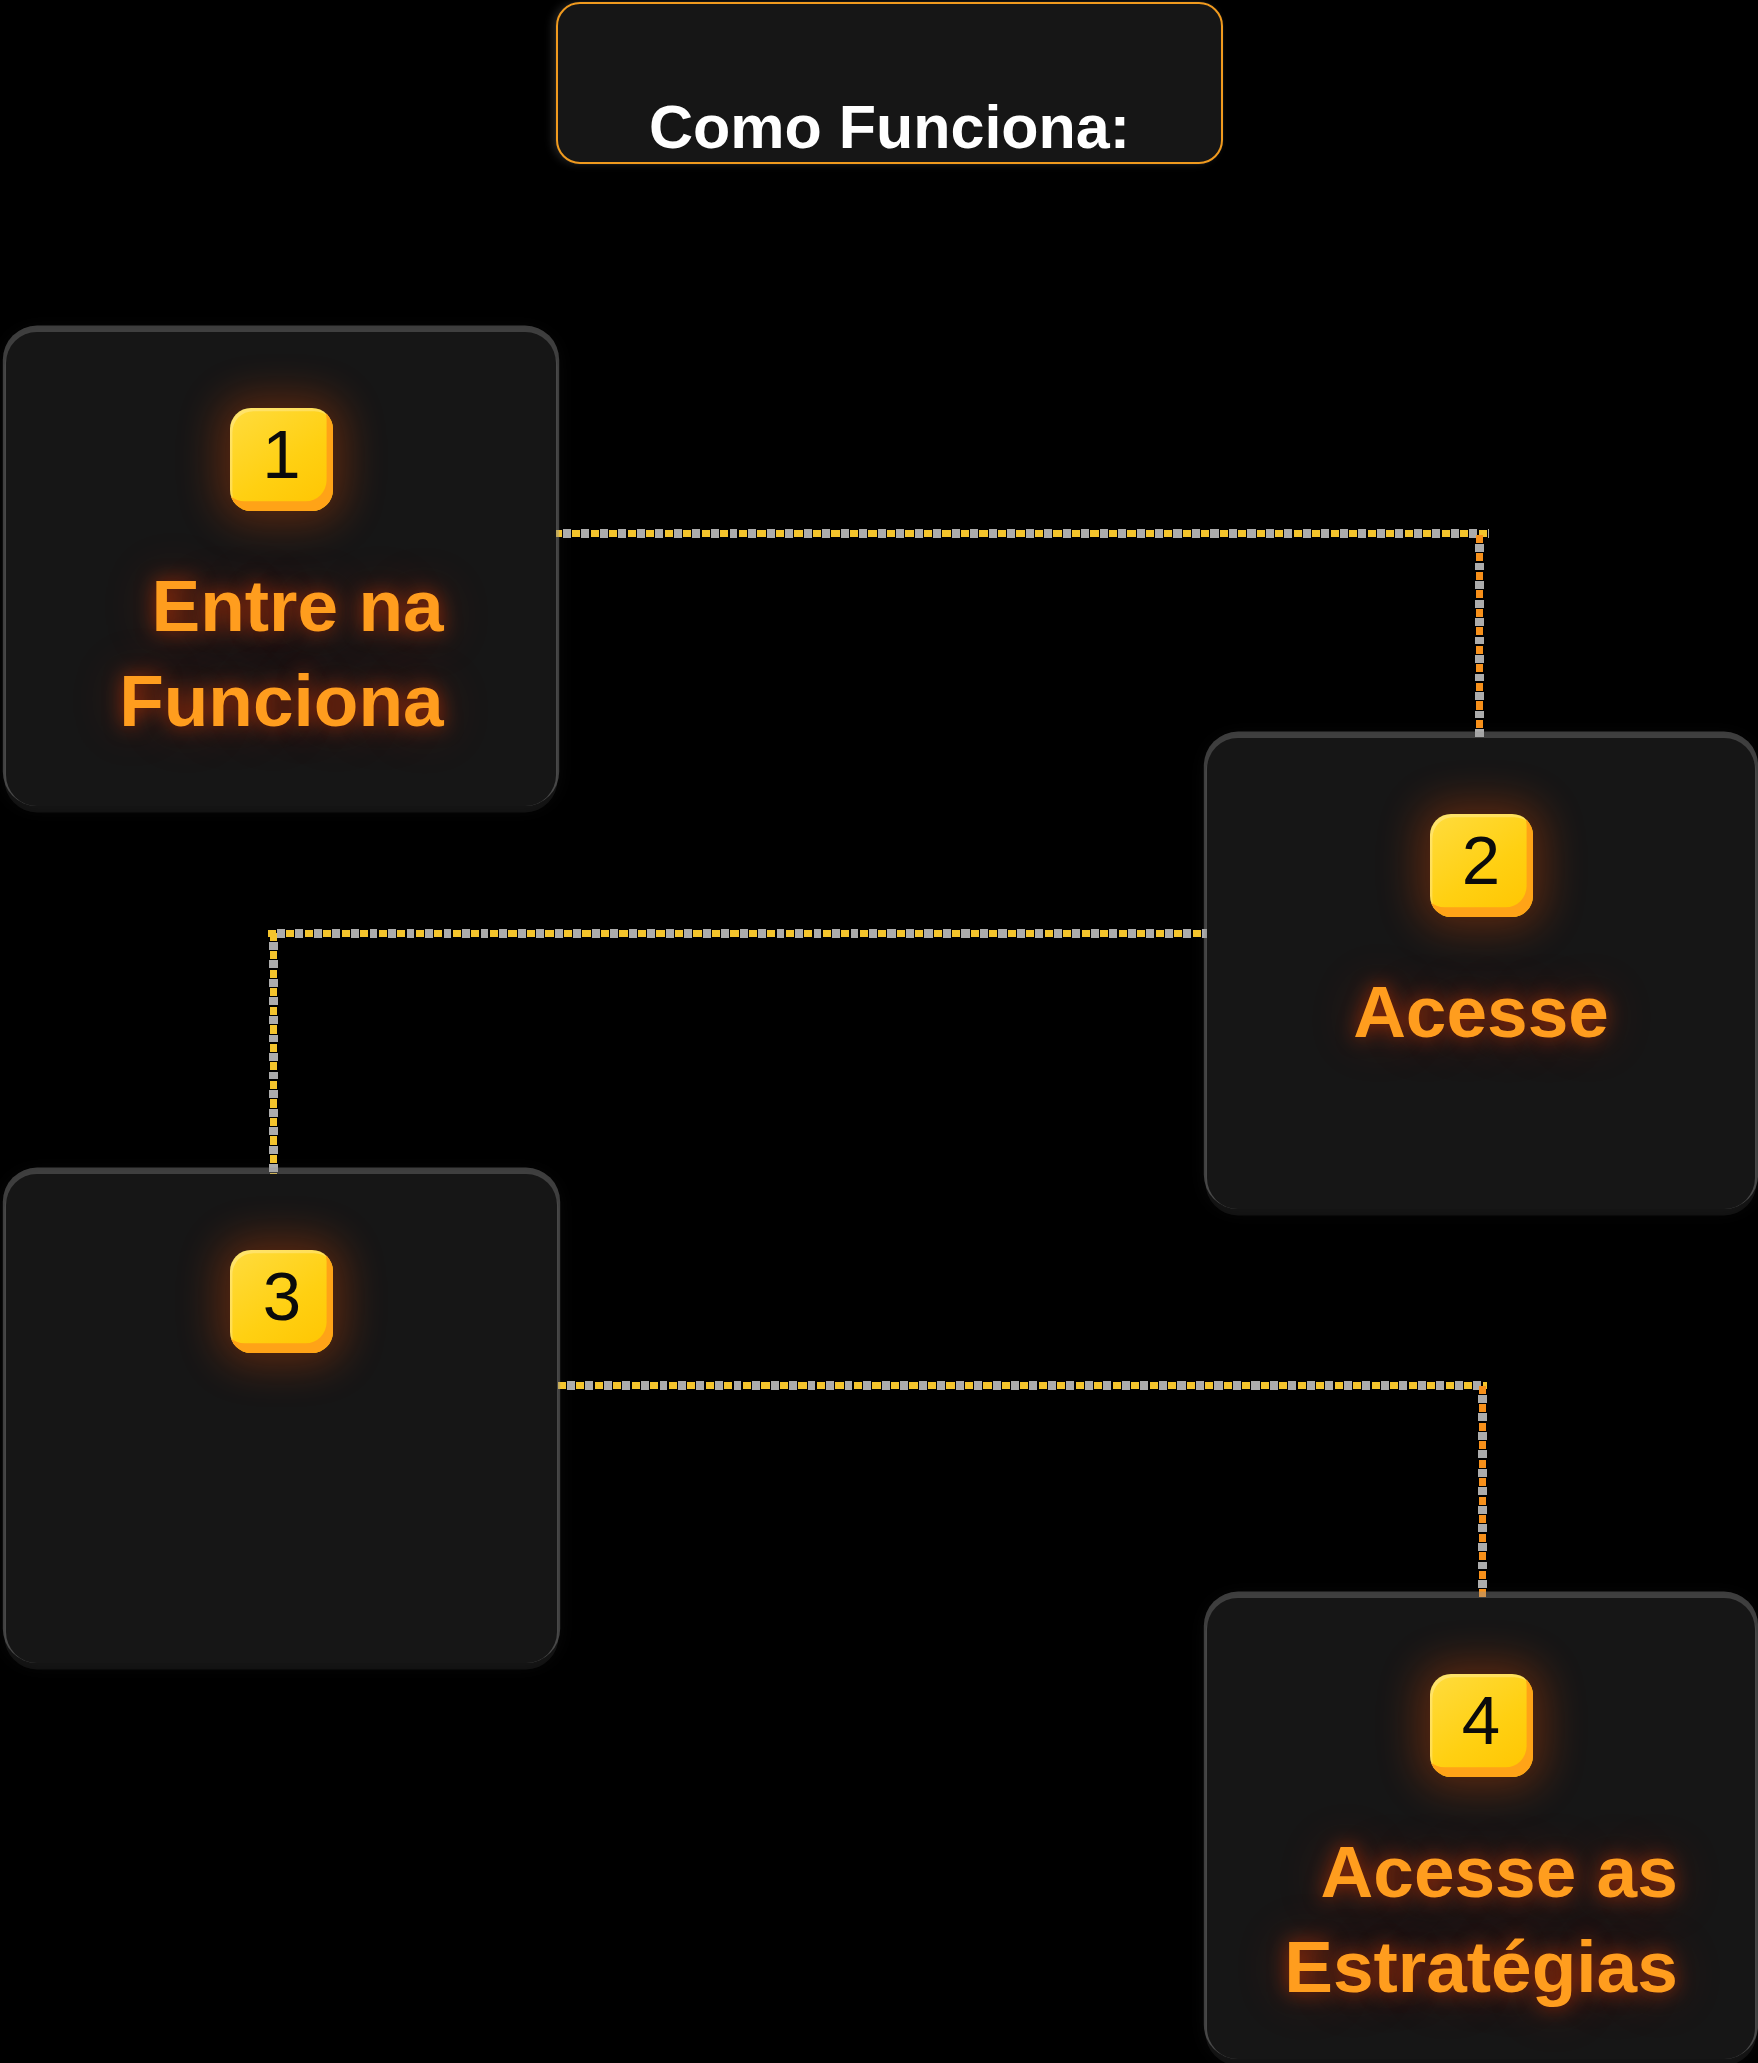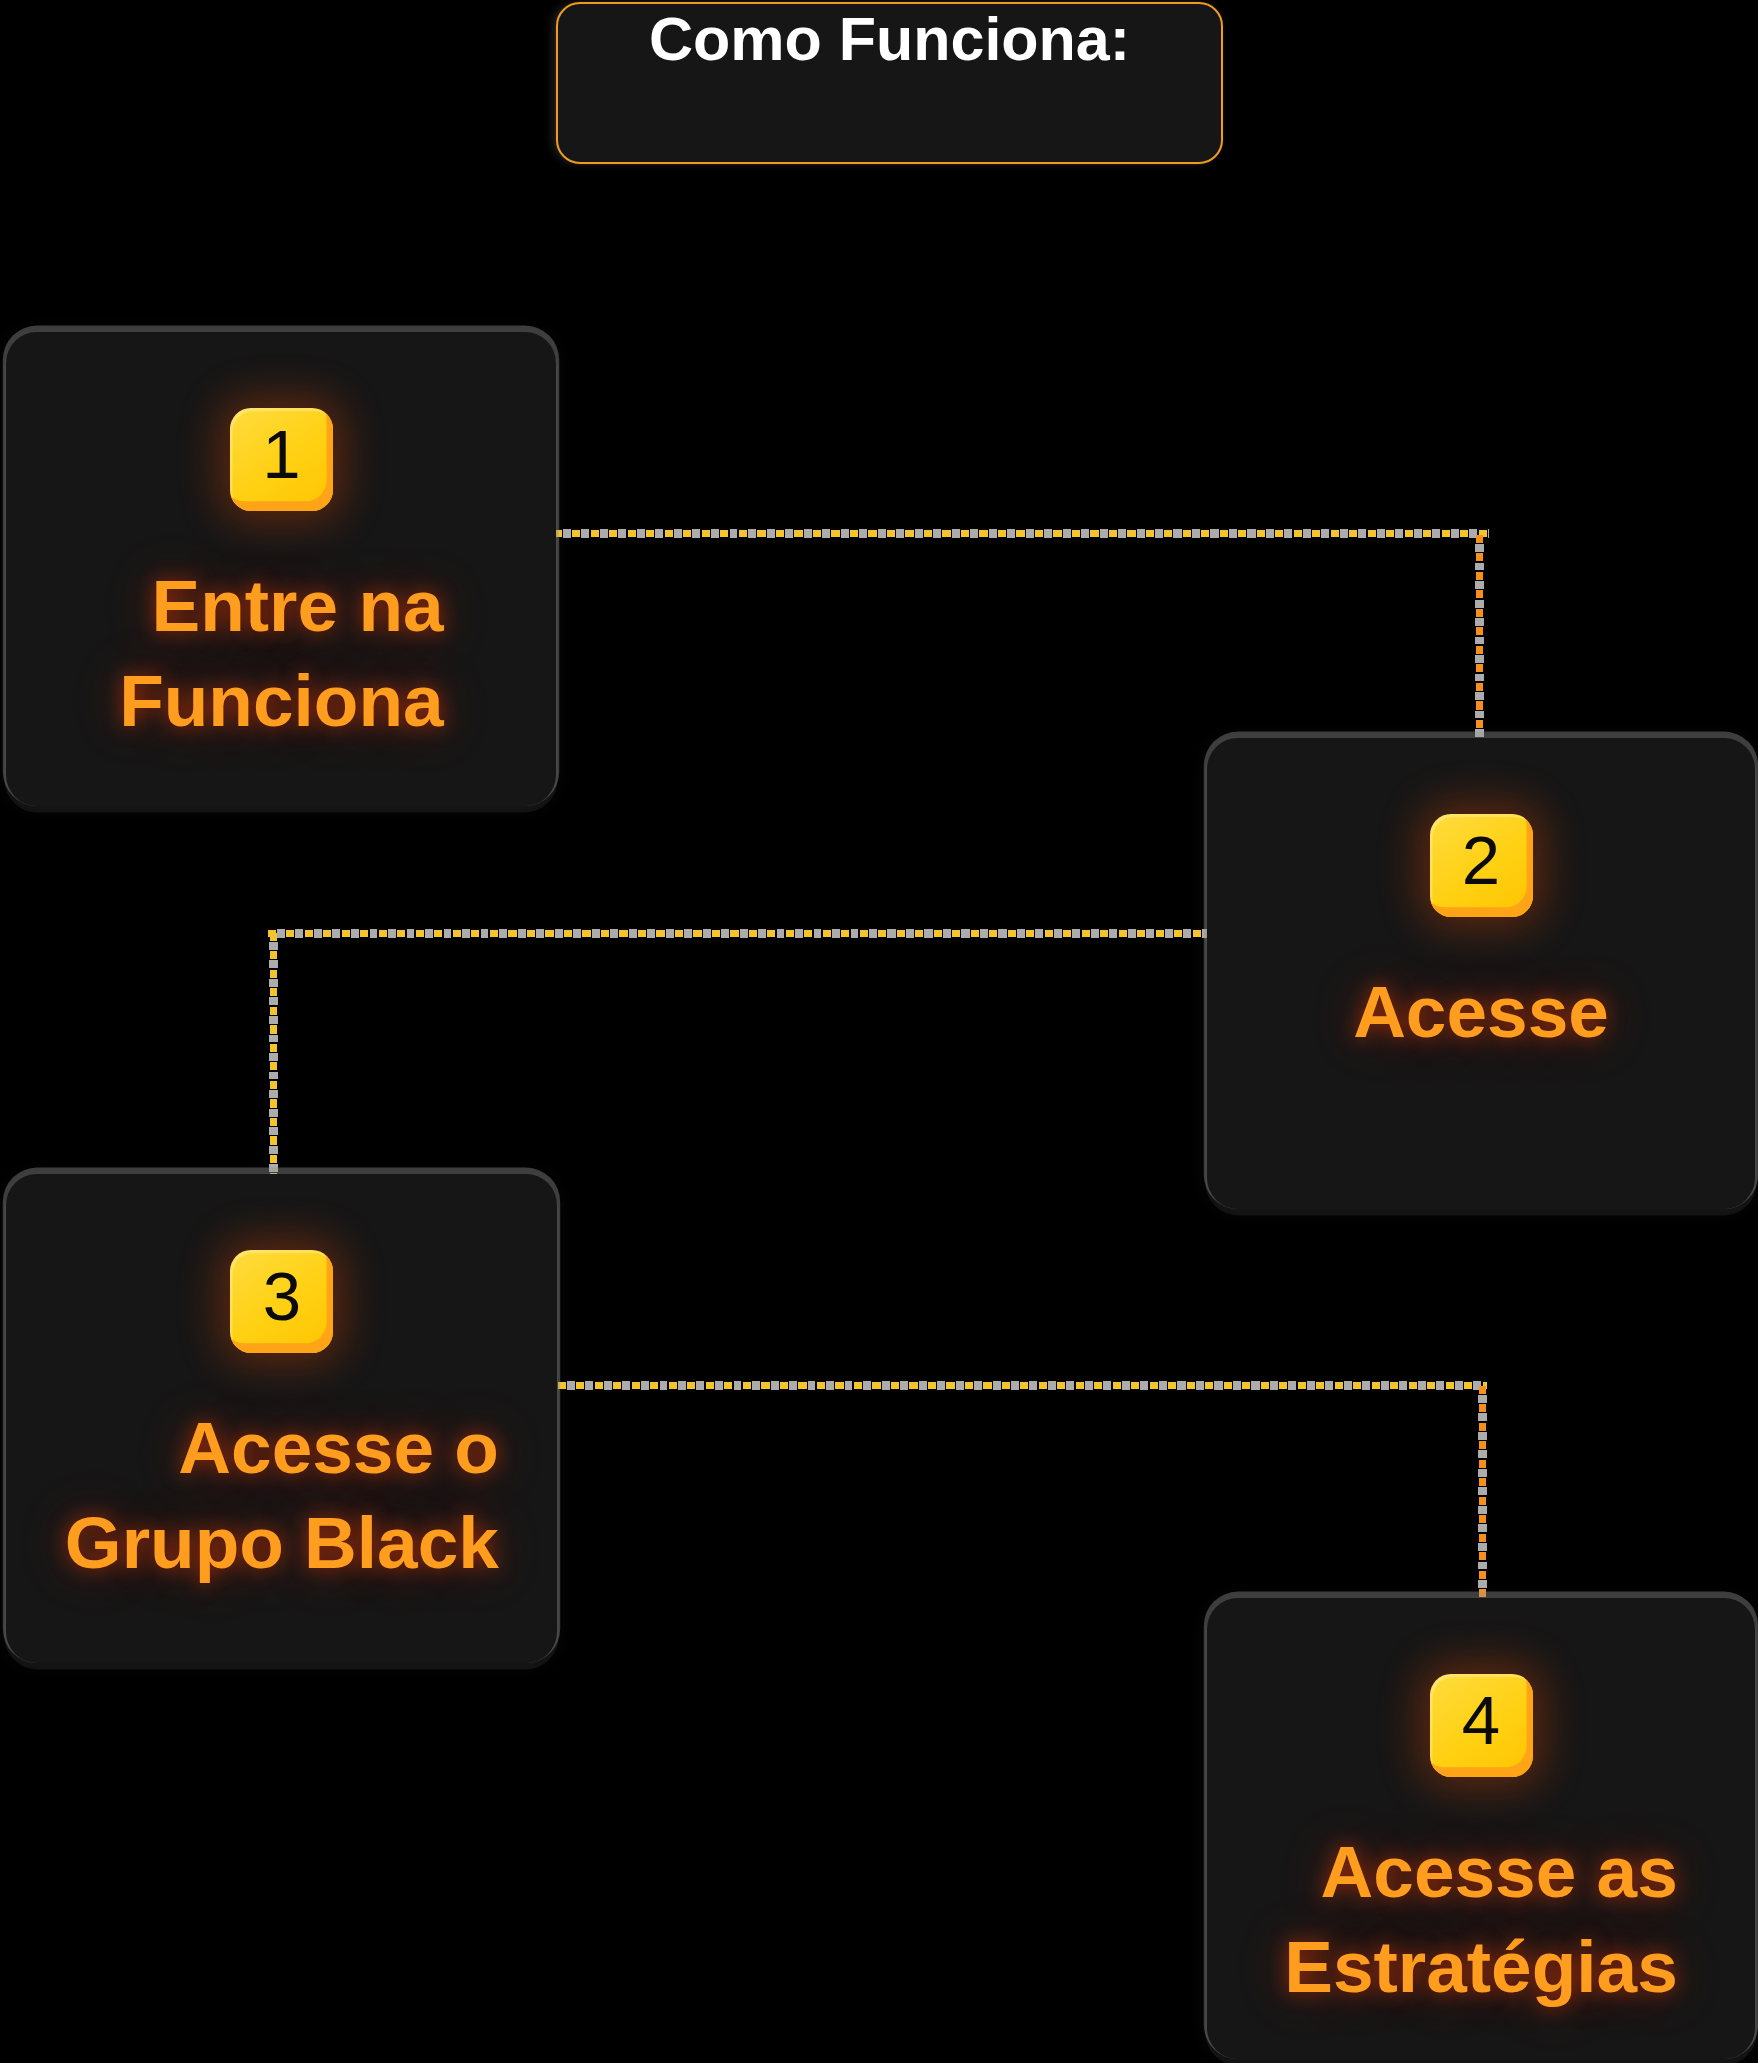--- a/index.html
+++ b/index.html
@@ -9,21 +9,21 @@
     background:var(--background,#000);
   }
   .canvas{position:absolute;inset:0;}
 
   
   .title-box{
     position:absolute;left:556px;top:1.6px;width:663px;height:158px;
     background:var(--card-background,#151515);
     border:2.4px solid var(--title-border,#F09A1E);
     border-radius:24px;
-    display:flex;align-items:flex-start;justify-content:center;
+    display:flex;align-items:flex-end;justify-content:center;
     box-shadow:-4px 0 8px rgba(170,170,170,.18), 0 0 0 0.8px rgba(255,255,255,.04);
   }
   .title-box span{
     color:var(--title-text-color,#fff);
     font-size:61px;font-weight:700;letter-spacing:0;
   }
 
   
   .card{
     position:absolute;
@@ -129,24 +129,20 @@
     </div>
     <div class="card-text">
       <div>Acesse</div>
     </div>
   </div>
 
   <div class="card card3">
     <div class="badge">
       <span>3</span>
     </div>
-    <div class="card-text">
-      <div>Acesse o</div>
-      <div>Grupo Black</div>
-    </div>
   </div>
 
   <div class="card card4">
     <div class="badge">
       <span>4</span>
     </div>
     <div class="card-text">
       <div>Acesse as</div>
       <div>Estratégias</div>
     </div>

